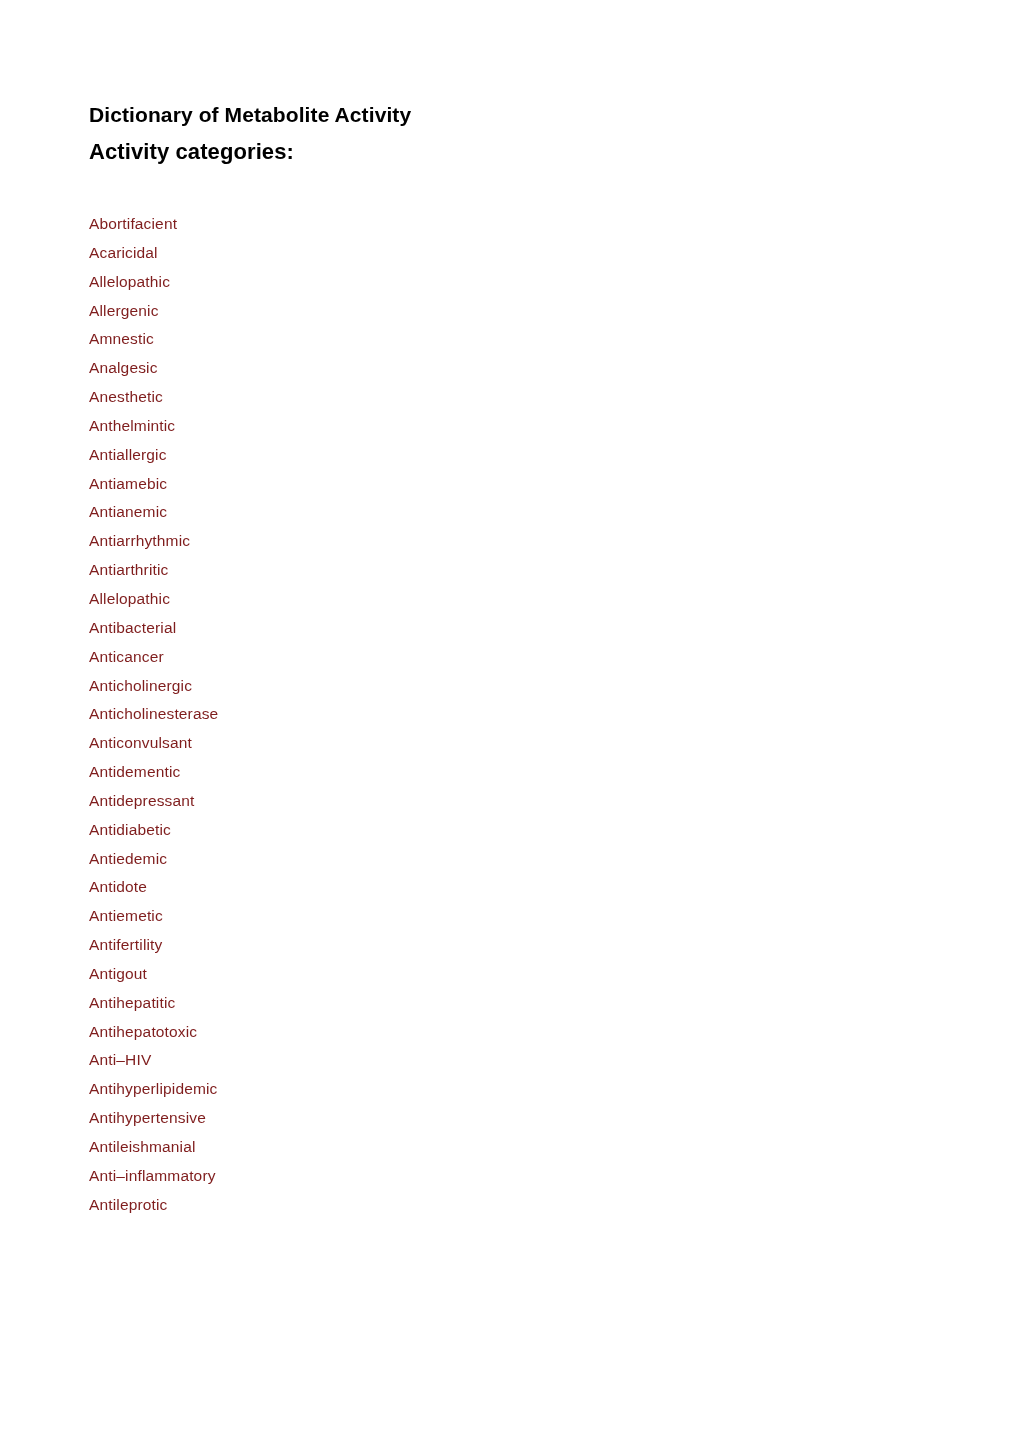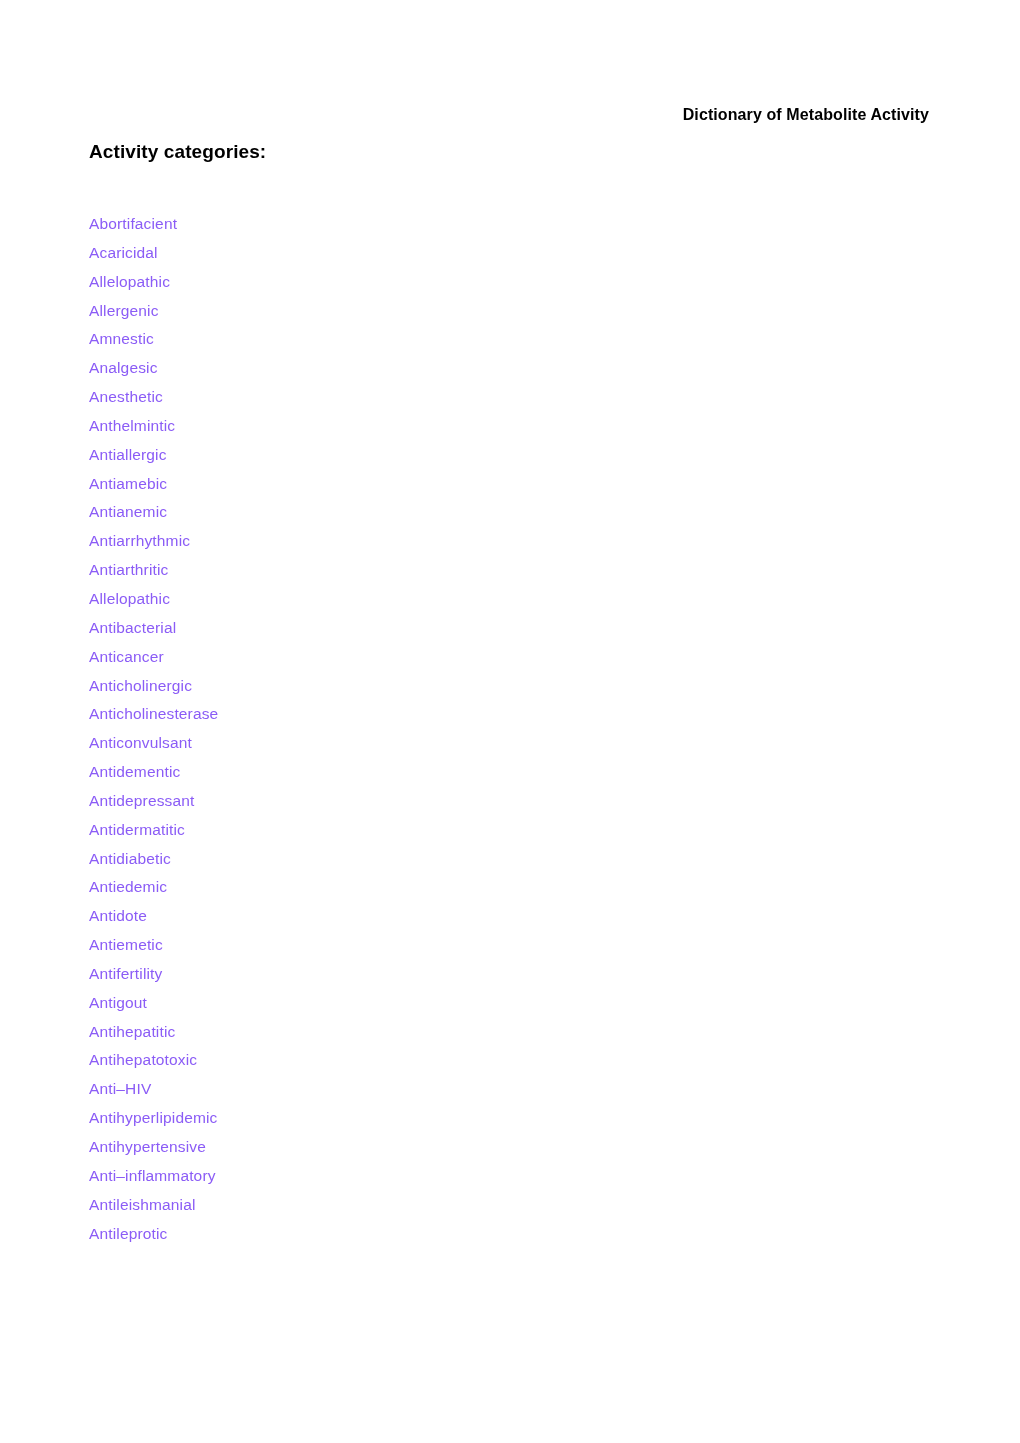--- a/index.html
+++ b/index.html
@@ -25,53 +25,52 @@
   }
 
   .content {
     position: absolute;
     left: 89px;
     top: 100px;
     width: 840px;
   }
 
   .doc-title {
-    font-size: 16px;
+    font-size: 21px;
     font-weight: bold;
     letter-spacing: 0.1px;
     line-height: 30px;
     margin: 0 0 0 0;
     color: #000000;
     white-space: pre;
-    text-align: right;
   }
 
   .doc-subtitle {
-    font-size: 19px;
+    font-size: 22px;
     font-weight: bold;
     letter-spacing: 0.1px;
     line-height: 28px;
     margin: 8px 0 0 0;
     color: #000000;
     white-space: pre;
   }
 
   .category-list {
     list-style: none;
     margin: 0;
     padding: 0;
     margin-top: 44px;
   }
 
   .category-list li {
     font-size: 15.5px;
     font-weight: normal;
     line-height: 28.85px;
     letter-spacing: 0.15px;
-    color: #8b5cf6;
+    color: #7f1d1d;
     white-space: pre;
   }
 </style>
 </head>
 <body>
 
 <div class="page">
   <div class="content">
 
     <h1 class="doc-title">Dictionary of Metabolite Activity</h1>
@@ -93,31 +92,30 @@
         <li>Antiarrhythmic</li>
         <li>Antiarthritic</li>
         <li>Allelopathic</li>
         <li>Antibacterial</li>
         <li>Anticancer</li>
         <li>Anticholinergic</li>
         <li>Anticholinesterase</li>
         <li>Anticonvulsant</li>
         <li>Antidementic</li>
         <li>Antidepressant</li>
-        <li>Antidermatitic</li>
         <li>Antidiabetic</li>
         <li>Antiedemic</li>
         <li>Antidote</li>
         <li>Antiemetic</li>
         <li>Antifertility</li>
         <li>Antigout</li>
         <li>Antihepatitic</li>
         <li>Antihepatotoxic</li>
         <li>Anti–HIV</li>
         <li>Antihyperlipidemic</li>
         <li>Antihypertensive</li>
+        <li>Antileishmanial</li>
         <li>Anti–inflammatory</li>
-        <li>Antileishmanial</li>
         <li>Antileprotic</li>
       </ul>
 
   </div>
 </div>
 
 </body></html>

